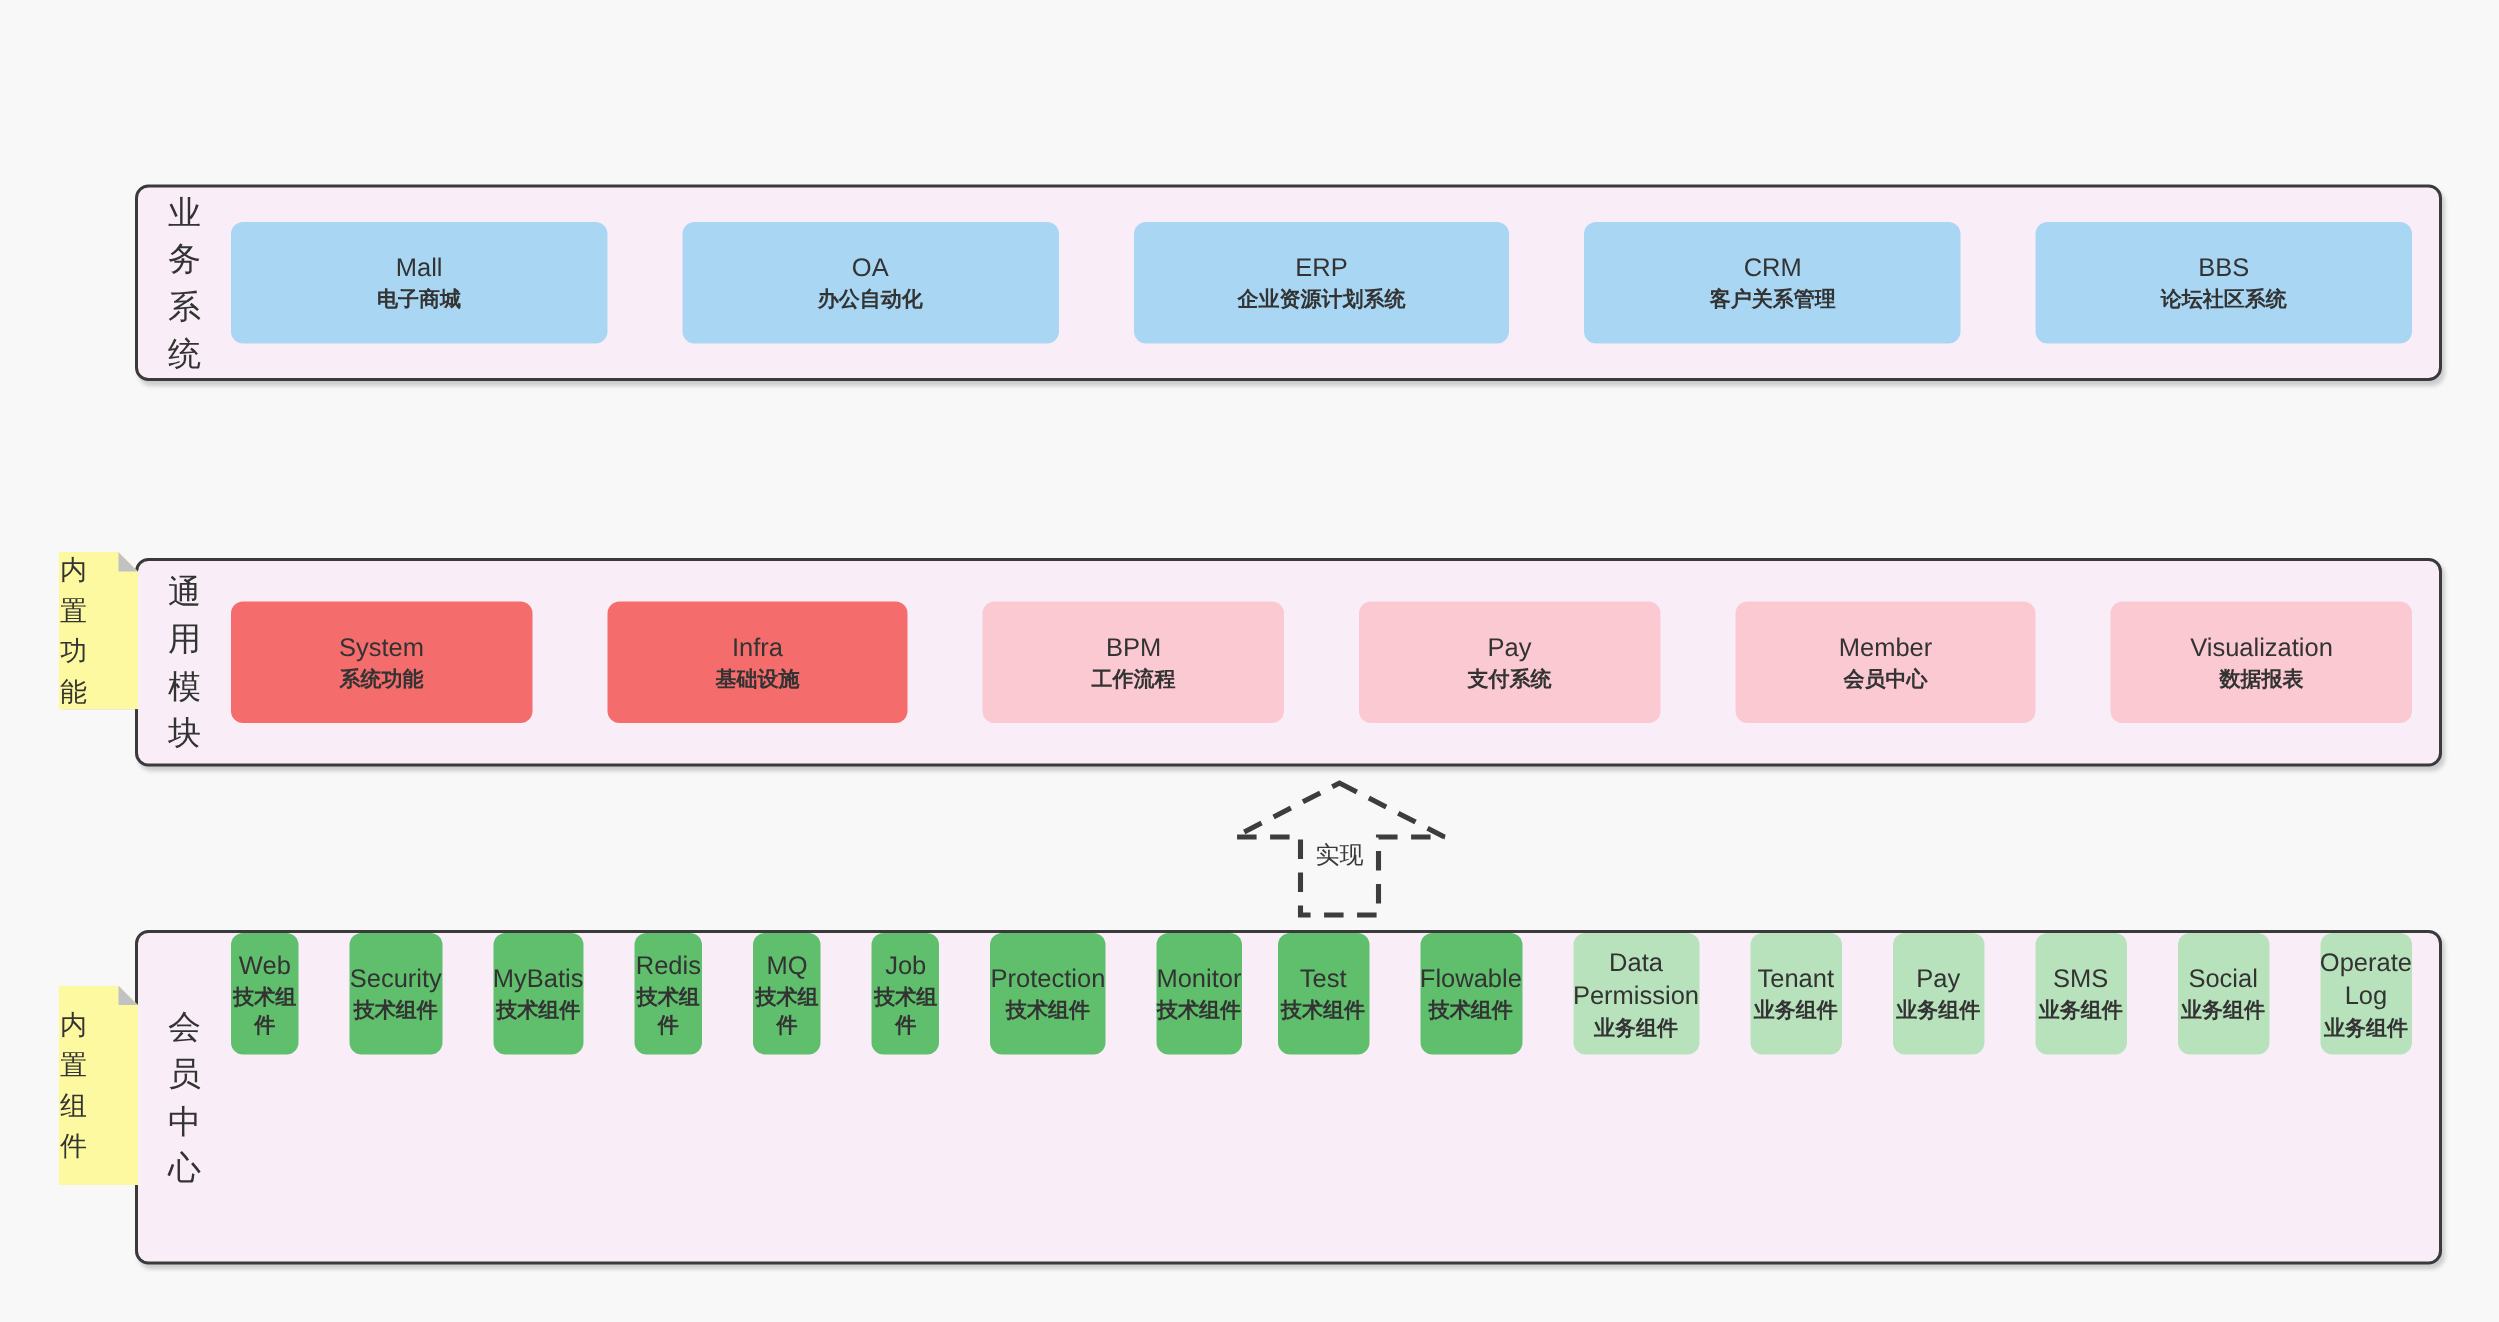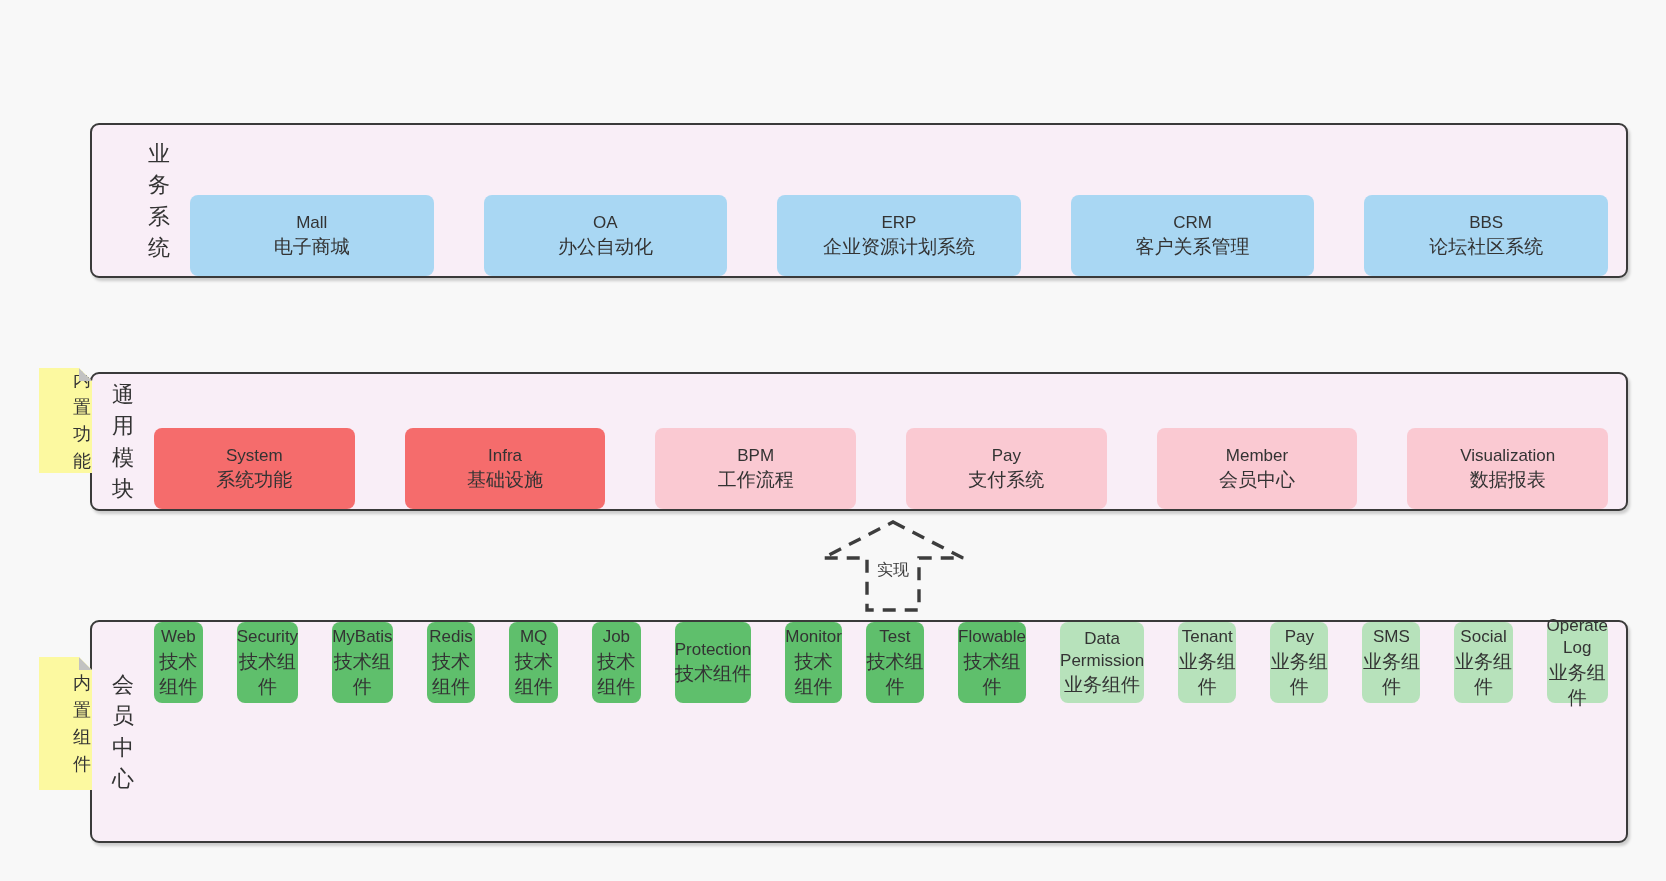--- a/index.html
+++ b/index.html
@@ -5,51 +5,51 @@
   html,body { margin:0; padding:0; background:#f8f8f8; font-family:"Liberation Sans", sans-serif; color:#3a3a3a; }
   .canvas { position:relative; width:1666px; height:881px; background:#f8f8f8; overflow:hidden; }
 
   
   .panel {
     position:absolute; left:90px; width:1538px;
     background:#f9eef7; border:2px solid #3a3a3a; border-radius:9px;
     box-shadow:2px 3px 3px rgba(0,0,0,0.18);
     box-sizing:border-box; display:flex; z-index:1;
   }
-  #panel-business  { top:123px; height:155px;padding-left:36px; }
+  #panel-business  { top:123px; height:131px; }
   #panel-modules   { top:372px; height:139px; }
   #panel-framework { top:620px; height:223px; }
 
   .panel-label-col { width:62px; flex:none; display:flex; align-items:center; justify-content:center; }
   .v-text { width:26px; word-break:break-all; line-height:1.42; font-size:22px; text-align:center; color:#333; }
 
-  .panel-content { flex:1; display:flex; align-items:flex-end; gap:50px; padding-right:18px; }
+  .panel-content { flex:1; display:flex; align-items:center; gap:50px; padding-right:18px; }
   #panel-framework .panel-content { flex-direction:row; align-items:stretch; justify-content:center; gap:24px; }
   .row8 { display:flex; gap:34px; }
 
   
   .box {
     flex:1; height:81px; border-radius:8px;
     display:flex; flex-direction:column; align-items:center; justify-content:center;
     text-align:center; line-height:1.32; color:#333;
   }
   .box-title { font-size:17px; }
-  .box-sub   { font-size:19px; }
+  .box-sub   { font-size:14px;font-weight:bold; }
   .blue   { background:#a9d7f3; }
   .red    { background:#f56c6c; }
   .pink   { background:#fac9d2; }
   .gdark  { background:#5fbf6c; }
   .glight { background:#b7e2bb; }
 
   
   .note {
     position:absolute; left:39px; width:53px; background:#fcf9a0;
     box-shadow:2px 2px 3px rgba(0,0,0,0.25);
     clip-path: polygon(0 0, 40px 0, 53px 13px, 53px 100%, 0 100%);
-    display:flex; align-items:center; justify-content:flex-end; z-index:3;
+    display:flex; align-items:center; justify-content:flex-start; z-index:3;
   }
   #note-modules   { top:368px; height:105px; }
   #note-framework { top:657px; height:133px; }
   .note .v-text { font-size:18px; width:20px; line-height:1.5; }
   .note-fold {
     position:absolute; top:0; right:0; width:0; height:0;
     border-bottom:13px solid #c2c2c2; border-right:13px solid transparent;
   }
 
   

